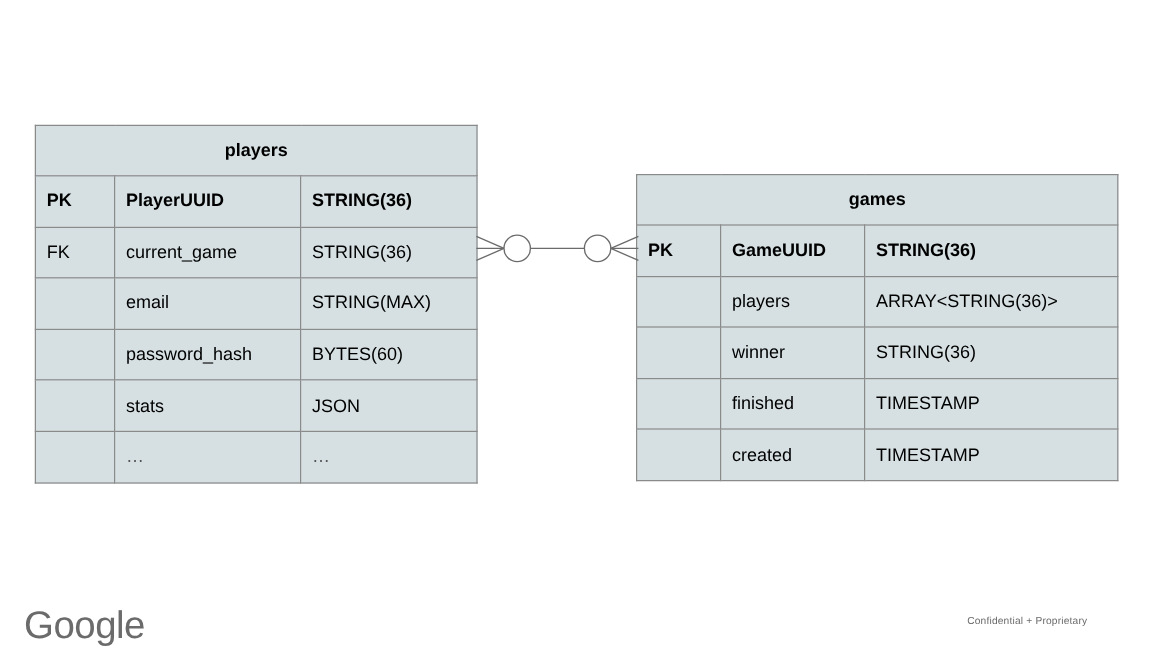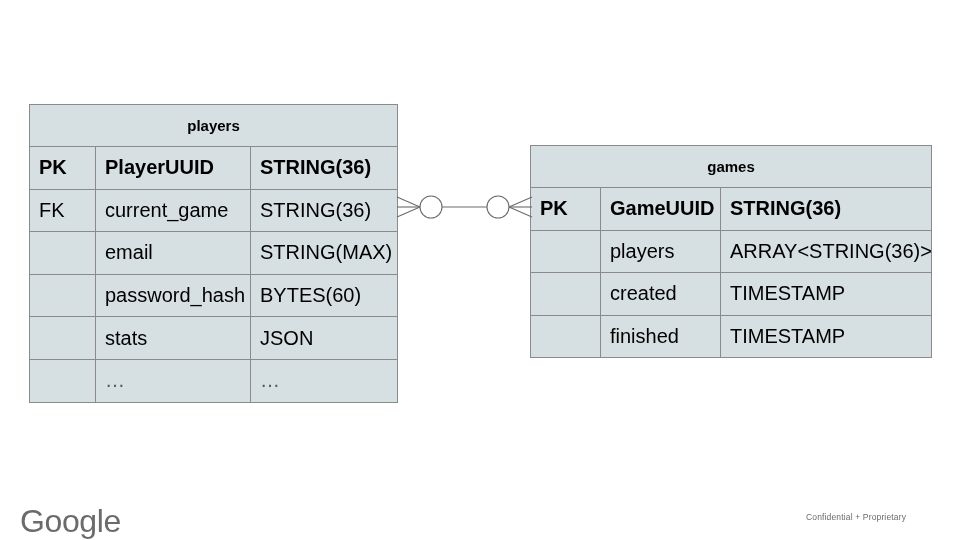--- a/index.html
+++ b/index.html
@@ -25,21 +25,21 @@
     position: absolute;
     border-collapse: collapse;
     table-layout: fixed;
     background: #d6e0e2;
     padding-left: 41px;
   }
   .entity td {
     border: 1px solid #8a8a8a;
     background: #d6e0e2;
     color: #000000;
-    font-size: 20px;
+    font-size: 15px;
     padding: 0 9px;
     vertical-align: middle;
     white-space: nowrap;
     overflow: hidden;
   }
   .entity .title-cell {
     text-align: center;
     font-weight: bold;
     font-size: 15px;
   }
@@ -171,26 +171,31 @@
         <td>GameUUID</td>
         <td>STRING(36)</td>
       </tr>
       <tr class="field-row">
         <td class="key-cell"></td>
         <td>players</td>
         <td>ARRAY&lt;STRING(36)&gt;</td>
       </tr>
       <tr class="field-row">
         <td class="key-cell"></td>
+        <td>winner</td>
+        <td>STRING(36)</td>
+      </tr>
+      <tr class="field-row">
+        <td class="key-cell"></td>
+        <td>finished</td>
+        <td>TIMESTAMP</td>
+      </tr>
+      <tr class="field-row">
+        <td class="key-cell"></td>
         <td>created</td>
-        <td>TIMESTAMP</td>
-      </tr>
-      <tr class="field-row">
-        <td class="key-cell"></td>
-        <td>finished</td>
         <td>TIMESTAMP</td>
       </tr>
     </tbody>
   </table>
 
   <svg id="relationship" viewBox="0 0 150 42">
     <g fill="none" stroke="#6b6b6b" stroke-width="1.1" shape-rendering="geometricPrecision">
 
       <g>
         <line x1="7" y1="11" x2="30" y2="21"></line>

